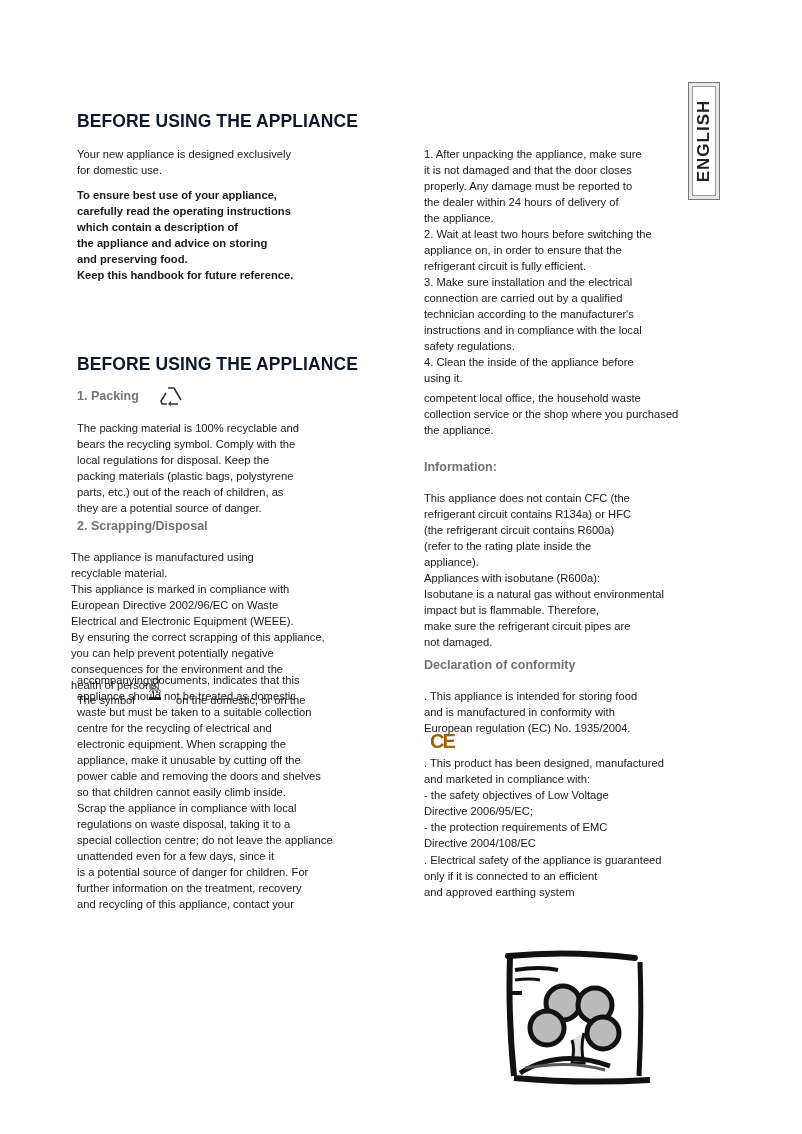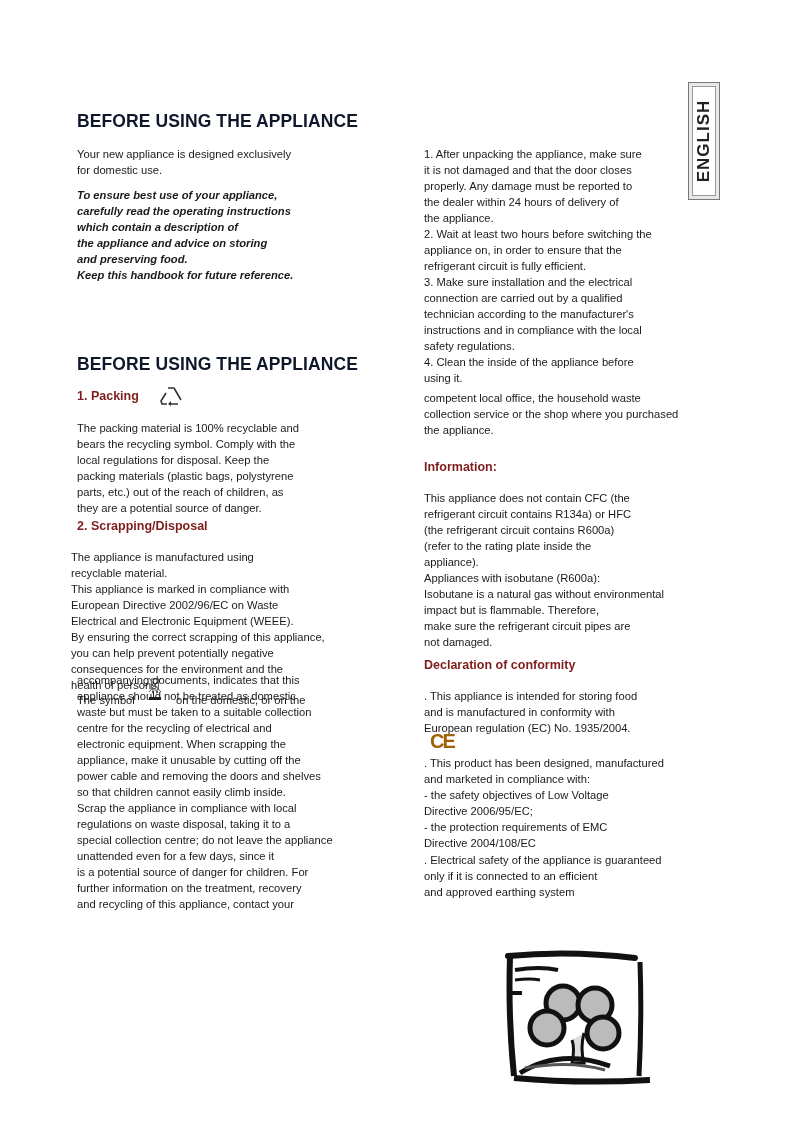--- a/index.html
+++ b/index.html
@@ -1,22 +1,22 @@
 <!DOCTYPE html>
 <html><head>
 <meta charset="utf-8">
 <style>
   html, body { margin: 0; padding: 0; background: #ffffff; }
   body { width: 802px; height: 1134px; position: relative; overflow: hidden;
          font-family: "Liberation Sans", sans-serif; color: #1a1a1a; }
   .abs { position: absolute; }
   .h1 { font-size: 17.5px; font-weight: bold; letter-spacing: 0.1px; color: #0f172a; white-space: nowrap; }
-  .h2 { font-size: 12.5px; font-weight: bold; color: #7f1d1d; white-space: nowrap; }
+  .h2 { font-size: 12.5px; font-weight: bold; color: #737373; white-space: nowrap; }
   .p { font-size: 11.2px; line-height: 16px; white-space: pre; color: #1a1a1a; }
-  .pb { font-weight: bold; font-style: italic; }
+  .pb { font-weight: bold; }
   .lang-tab { left: 688px; top: 82px; width: 32px; height: 118px; border: 1px solid #777;
               box-shadow: inset 0 0 0 3px #e8e8e8, inset 0 0 0 4px #999; background: #fff;
               display: flex; align-items: center; justify-content: center; box-sizing: border-box; }
   .lang-tab span { transform: rotate(-90deg); font-weight: bold; font-size: 17px; letter-spacing: 1px; color: #222; white-space: nowrap; }
 </style>
 </head>
 <body>
 
 <div class="abs lang-tab">
   <span>ENGLISH</span>

